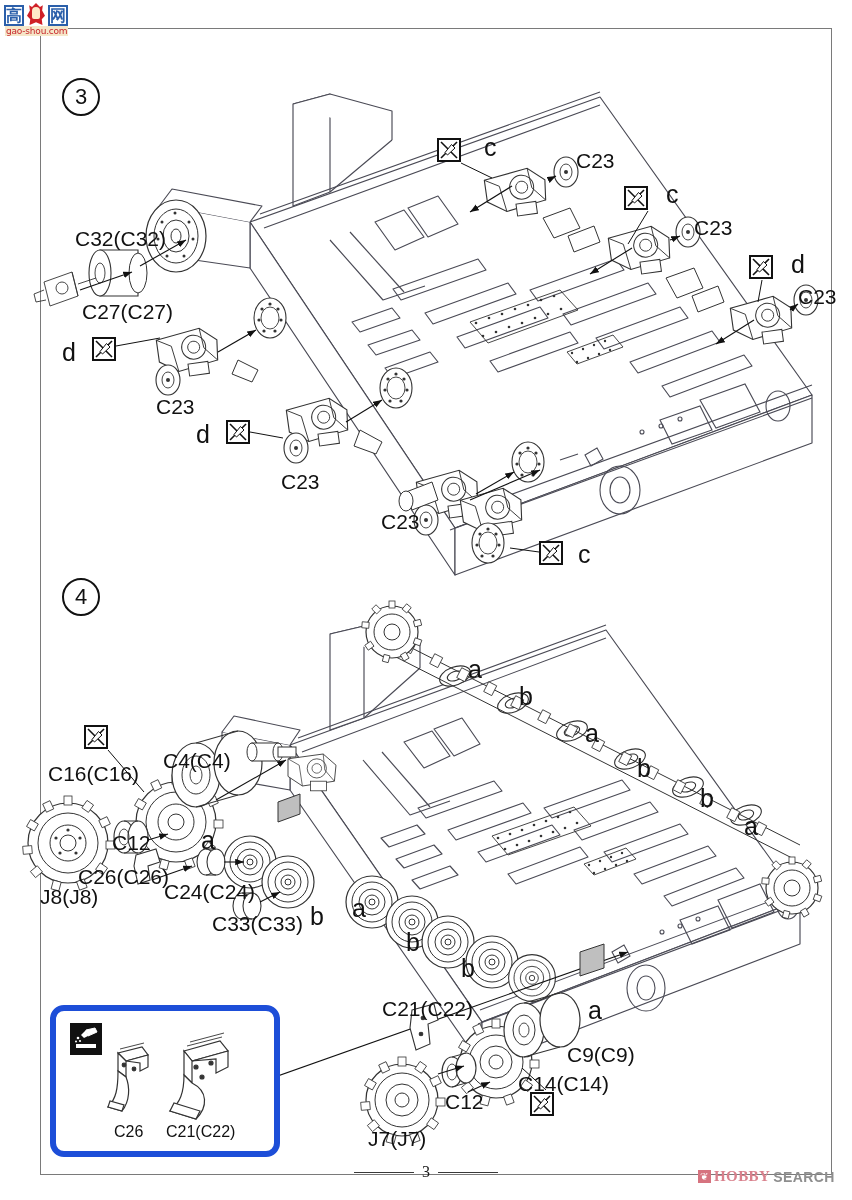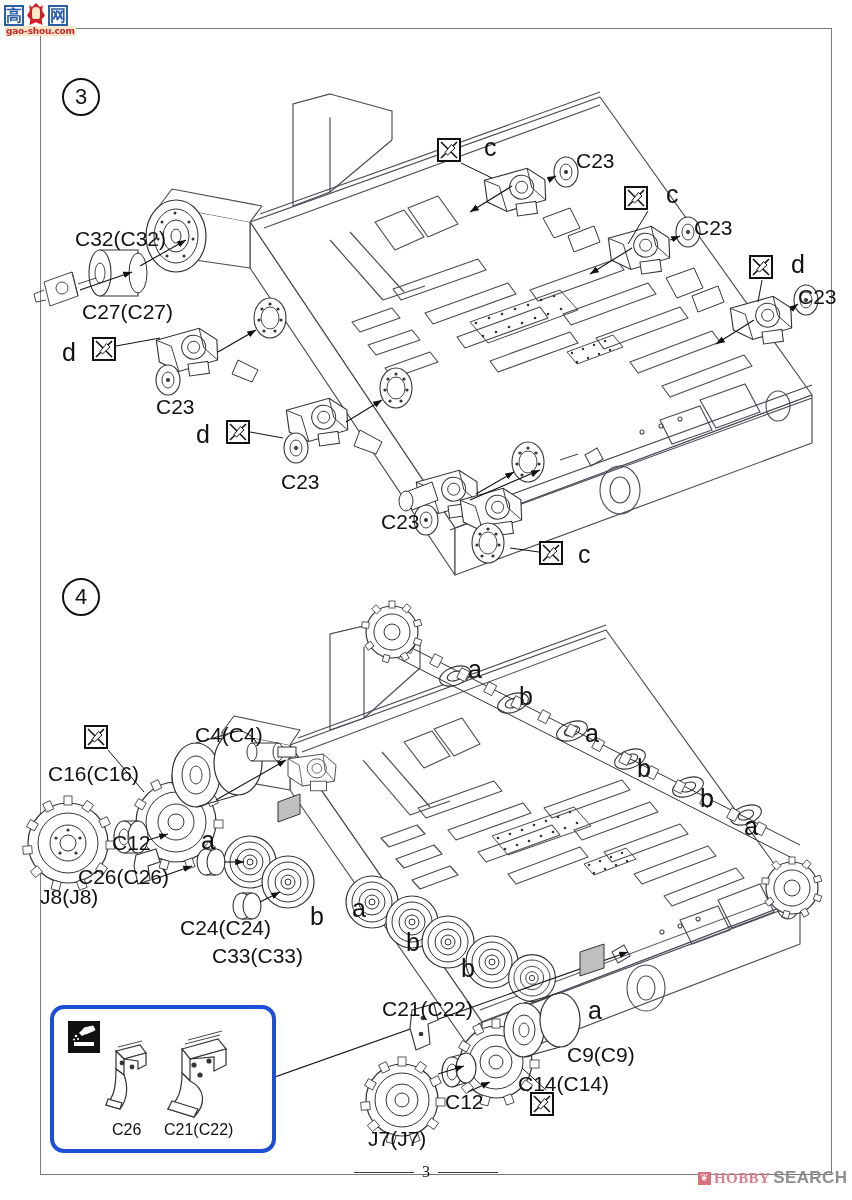--- a/index.html
+++ b/index.html
@@ -59,21 +59,21 @@
     clip-path: polygon(50% 0%, 72% 18%, 88% 10%, 84% 34%, 100% 58%, 82% 74%, 86% 100%, 50% 88%, 14% 100%, 18% 74%, 0% 58%, 16% 34%, 12% 10%, 28% 18%);
   }
   .gs-seal .thumb {
     position: absolute; left: 7px; top: 4px;
     width: 8px; height: 12px;
     background: #ffe9c9;
     border-radius: 4px 4px 2px 2px;
   }
   .gs-url {
     position: absolute; left: 1px; top: 24px;
-    font-size: 9px; font-weight: bold;
+    font-size: 9px; font-weight: normal;
     color: #c8252c;
     letter-spacing: -0.2px;
     background: #f5e6c8;
     padding: 0 1px;
     font-family: "DejaVu Sans", sans-serif;
   }
   
   .hobbysearch {
     position: absolute;
     left: 698px; top: 1168px;
@@ -88,21 +88,21 @@
   .hs-mark span {
     color: #fff; font-size: 10px; line-height: 10px;
     font-family: "DejaVu Sans", sans-serif;
   }
   .hs-red {
     color: #d9808c; font-size: 15px; font-weight: bold;
     letter-spacing: 0.4px;
     font-family: Liberation Serif, serif;
   }
   .hs-gray {
-    color: #8e8e8e; font-size: 17px; font-weight: bold;
+    color: #8e8e8e; font-size: 14px; font-weight: bold;
     letter-spacing: 0.4px;
     font-family: "Liberation Sans", sans-serif;
     text-align: right;
   }
   
   .footer {
     position: absolute;
     left: 0; top: 1163px;
     width: 852px;
     display: flex; align-items: center; justify-content: center;
@@ -147,21 +147,21 @@
     background: #fff;
     z-index: 24;
     box-sizing: border-box;
   }
   .noglue svg { display:block; width: 100%; height: 100%; }
   
   .legend-box {
     position: absolute;
     left: 50px; top: 1005px;
     width: 218px; height: 140px;
-    border: 4px solid #1d4ed8;
+    border: 6px solid #1d4ed8;
     border-radius: 14px;
     background: #fff;
     z-index: 26;
   }
   .glue-icon {
     position: absolute;
     left: 14px; top: 12px;
     width: 32px; height: 32px;
     background: #111;
     border-radius: 2px;
@@ -847,26 +847,26 @@
   </div>
   <div class="noglue" style="left:539px; top:541px;">
     <svg viewBox="0 0 20 20">
         <line x1="2" y1="2" x2="18" y2="18" stroke="#111" stroke-width="1.6"></line>
         <line x1="18" y1="2" x2="2" y2="18" stroke="#111" stroke-width="1.6"></line>
         <path d="M12.5,4.5 L16,8 L8.5,15 L6,12.5 z" fill="#fff" stroke="#111" stroke-width="1"></path>
       </svg>
   </div>
 
   <div class="lbl" style="left:48px; top:762px;">C16(C16)</div>
-  <div class="lbl" style="left:163px; top:723px;margin-left:32px;">C4(C4)</div>
+  <div class="lbl" style="left:163px; top:749px;">C4(C4)</div>
   <div class="lbl" style="left:112px; top:831px;">C12</div>
   <div class="lbl" style="left:78px; top:865px;">C26(C26)</div>
   <div class="lbl" style="left:40px; top:885px;">J8(J8)</div>
-  <div class="lbl" style="left:180px; top:880px;margin-top:36px;">C24(C24)</div>
-  <div class="lbl" style="left:212px; top:912px;margin-top:32px;">C33(C33)</div>
+  <div class="lbl" style="left:164px; top:880px;">C24(C24)</div>
+  <div class="lbl" style="left:212px; top:912px;">C33(C33)</div>
   <div class="lbl big" style="left:201px; top:826px;">a</div>
   <div class="lbl big" style="left:310px; top:902px;">b</div>
   <div class="lbl big" style="left:352px; top:894px;">a</div>
   <div class="lbl big" style="left:406px; top:928px;">b</div>
   <div class="lbl big" style="left:461px; top:954px;">b</div>
   <div class="lbl big" style="left:588px; top:996px;">a</div>
   <div class="lbl" style="left:382px; top:997px;">C21(C22)</div>
   <div class="lbl" style="left:567px; top:1043px;">C9(C9)</div>
   <div class="lbl" style="left:518px; top:1072px;">C14(C14)</div>
   <div class="lbl" style="left:445px; top:1090px;">C12</div>

